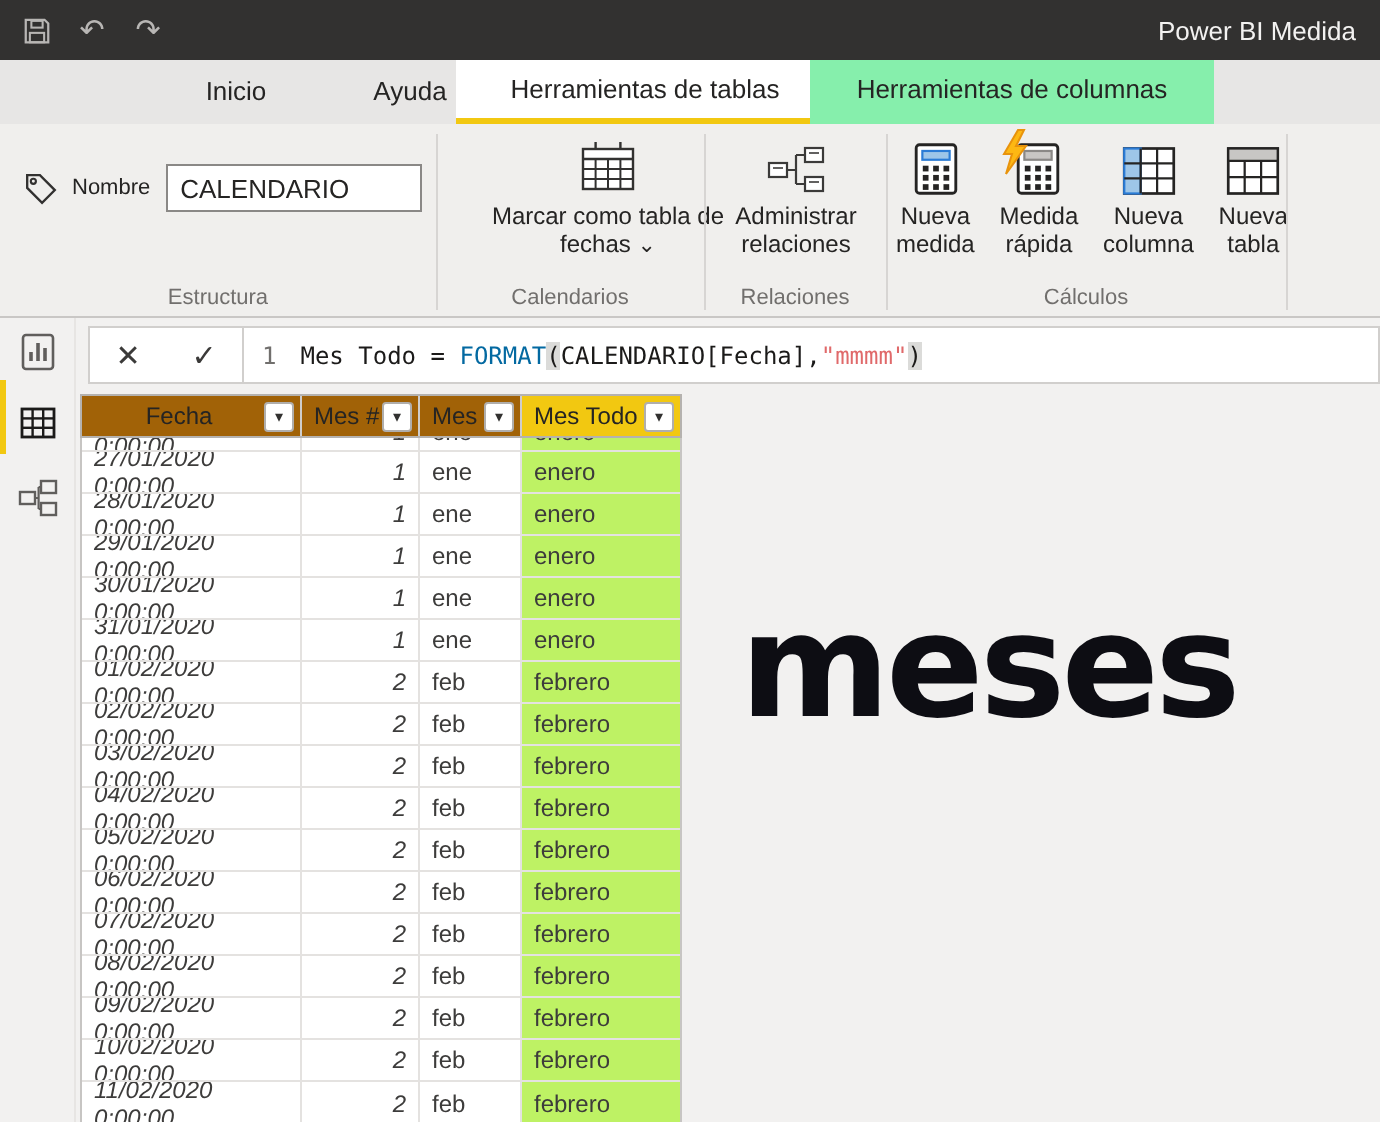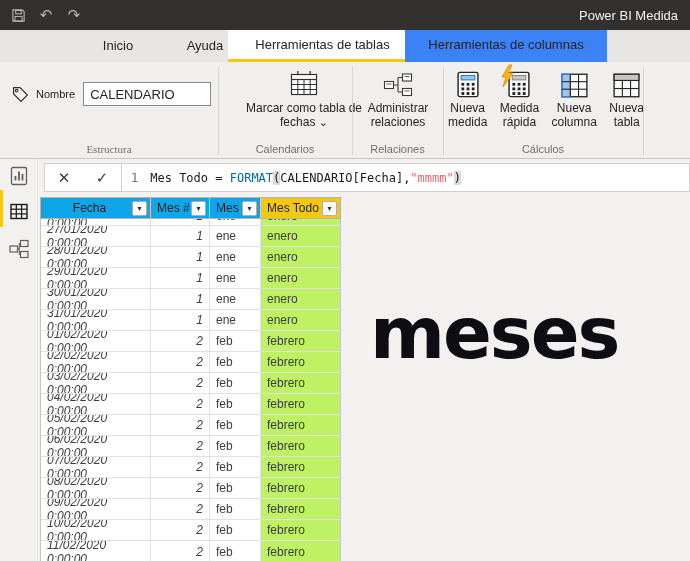--- a/index.html
+++ b/index.html
@@ -13,21 +13,21 @@
   .tb-title { margin-left:auto; margin-right:12px; font-size:13px; color:#f3f2f1; }
 
   
   .menubar { height:32px; background:#e7e6e5; position:relative; font-size:13px; color:#252423; }
   .menu-item { position:absolute; top:0; height:32px; line-height:32px; text-align:center; }
   .mi-0 { left:18px; width:58px; }
   .mi-1 { left:94px; width:48px; }
   .mi-2 { left:160px; width:50px;margin-left:20px; }
   .ctab { position:absolute; top:0; height:32px; line-height:30px; text-align:center; }
   .ctab.active { left:228px; width:189px; background:#ffffff; border-bottom:3px solid #f2c811; }
-  .ctab.cream { left:405px; width:202px; background:#3b82f6; }
+  .ctab.cream { left:405px; width:202px; background:#86efac; }
 
   
   .ribbon { height:97px; background:#f0efed; border-bottom:1px solid #c9c7c5; position:relative; color:#252423; }
   .rdiv { position:absolute; top:5px; bottom:3px; width:1px; background:#d7d5d3; }
   .rgroup-label { position:absolute; bottom:3px; font-size:11px; color:#716f6d; text-align:center; }
   .name-row { position:absolute; left:12px; top:20px; display:flex; align-items:center; }
   .name-label { font-size:11px; margin-left:7px; }
   .name-input { margin-left:8px; width:128px; height:24px; border:1px solid #8a8886; background:#fff; font-family:"Liberation Sans",sans-serif; font-size:13px; padding:0 6px; color:#252423; }
   .rbtn { position:absolute; top:4px; display:flex; flex-direction:column; align-items:center; cursor:default; }
   .rbtn .txt { font-size:12px; line-height:14px; text-align:center; margin-top:3px; }
@@ -50,21 +50,21 @@
   .fx-buttons { width:78px; background:#fff; border:1px solid #d1cfcd; display:flex; align-items:center; justify-content:space-around; }
   .fx-x { font-size:15px; color:#3b3a39; } .fx-check { font-size:15px; color:#3b3a39; }
   .fx-input { flex:1; background:#fff; border:1px solid #d1cfcd; border-left:none; display:flex; align-items:center; padding-left:9px; font-family:"DejaVu Sans Mono", monospace; font-size:12px; color:#1b1a19; white-space:pre; }
   .fx-ln { color:#716f6d; margin-right:12px; }
   .fx-func { color:#0369a1; }
   .fx-paren { background:#dbdbd9; }
   .fx-str { color:#e0696a; }
 
   
   .datatable { position:absolute; left:40px; top:38px; width:301px; }
-  .thead { display:flex; height:22px; background:#0ea5e9; border:1px solid #b5b2af; }
+  .thead { display:flex; height:22px; background:#a16207; border:1px solid #b5b2af; }
   .th { display:flex; align-items:center; padding:0 3px 0 6px; font-size:12px; color:#252423; border-right:1px solid #cfcdcb; }
   .th:last-child { border-right:none; }
   .th .lbl { flex:1; }
   .th.h0 .lbl { text-align:center; }
   .th.sel { background:#f2c811; }
   .dd { width:15px; height:15px; min-width:15px; background:#fff; border:1px solid #b0aeac; border-radius:2px; font-size:8px; line-height:13px; text-align:center; color:#323130; }
   .tbody { border-left:1px solid #c7c5c3; border-right:1px solid #c7c5c3; border-bottom:1px solid #c7c5c3; }
   .trow { display:flex; height:21px; background:#fff; border-bottom:1px solid #e4e2e0; }
   .trow:last-child { border-bottom:none; }
   .prow { display:flex; height:7px; background:#fff; border-bottom:1px solid #e4e2e0; overflow:hidden; }
@@ -110,21 +110,21 @@
   <div class="ribbon">
 
     <div class="name-row">
       <svg width="17" height="17" viewBox="0 0 16 16">
         <path d="M1.5 1.5h6l7 7-6 6-7-7z" fill="none" stroke="#323130" stroke-width="1.1"></path>
         <circle cx="4.4" cy="4.4" r="1.2" fill="none" stroke="#323130" stroke-width="1"></circle>
       </svg>
       <span class="name-label">Nombre</span>
       <input class="name-input" value="CALENDARIO" style="">
     </div>
-    <div class="rgroup-label" style="left:0;width:218px;font-family:Liberation Serif, serif;">Estructura</div>
+    <div class="rgroup-label" style="left:0;width:218px;">Estructura</div>
     <div class="rdiv" style="left:218px;"></div>
 
     <div class="rbtn" style="left:240px;width:128px;">
       <div class="iconwrap">
         <svg width="30" height="28" viewBox="0 0 30 28">
           <rect x="2.5" y="4.5" width="25" height="20" fill="#fff" stroke="#323130" stroke-width="1.2"></rect>
           <line x1="2.5" y1="9.5" x2="27.5" y2="9.5" stroke="#323130" stroke-width="1.2"></line>
           <line x1="8.8" y1="9.5" x2="8.8" y2="24.5" stroke="#323130" stroke-width="1"></line>
           <line x1="15" y1="9.5" x2="15" y2="24.5" stroke="#323130" stroke-width="1"></line>
           <line x1="21.2" y1="9.5" x2="21.2" y2="24.5" stroke="#323130" stroke-width="1"></line>

